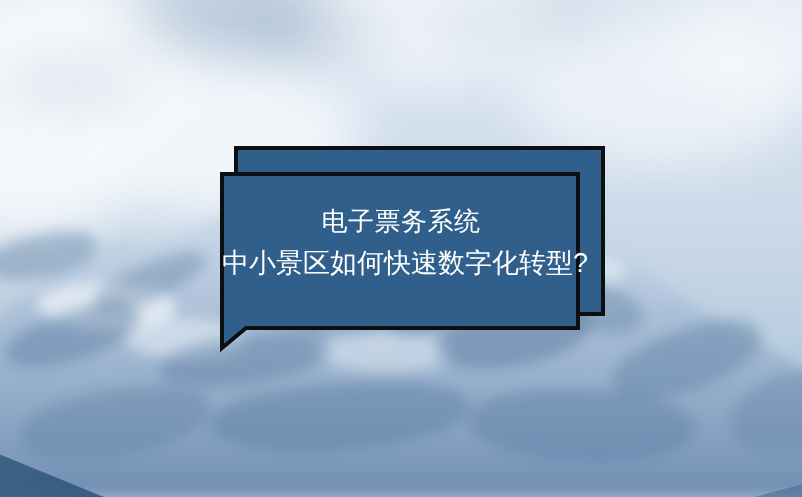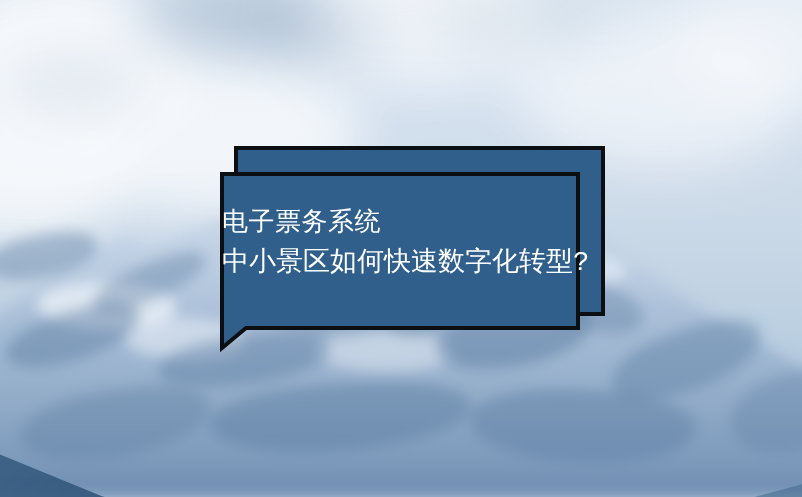--- a/index.html
+++ b/index.html
@@ -193,31 +193,32 @@
     pointer-events: none;
   }
   .bubble-wrap svg { display: block; }
 
   
   .headline {
     position: absolute;
     left: 222px;
     top: 200px;
     width: 358px;
+    text-align: center;
     color: #ffffff;
     font-size: 26px;
     line-height: 42px;
     letter-spacing: .5px;
     white-space: nowrap;
   }
   .headline .line {
     display: block;
   }
   .headline .line1 { font-size: 26px; }
-  .headline .line2 { font-size: 27px; letter-spacing: 0; font-family: Liberation Mono, monospace; }
+  .headline .line2 { font-size: 27px; letter-spacing: 0; }
 </style>
 </head>
 <body>
 
 <div id="stage">
 
   <div class="bg">
 
     <div class="clouds">
       <div class="cloud c1"></div>

